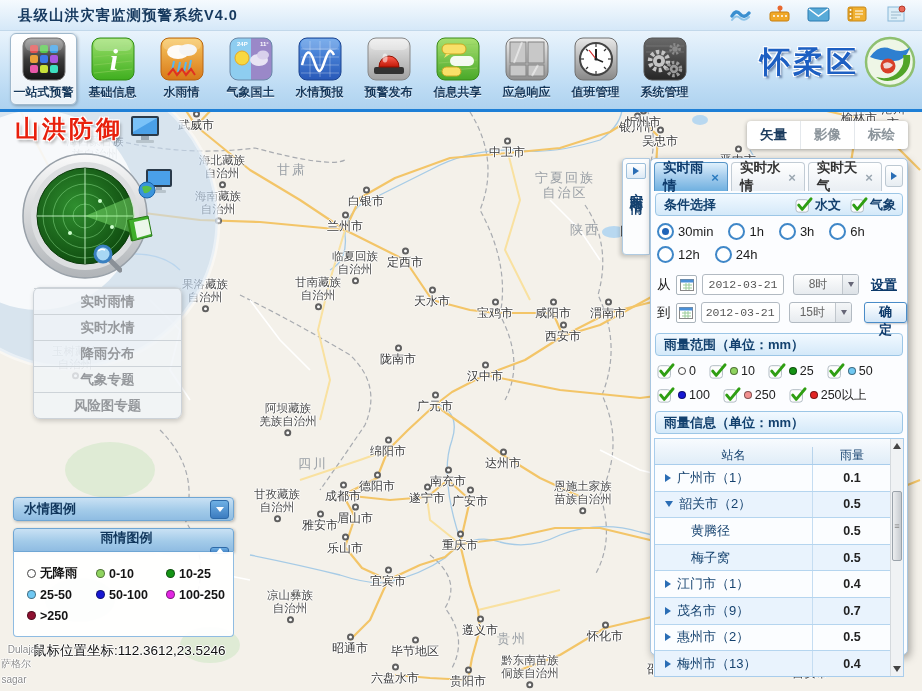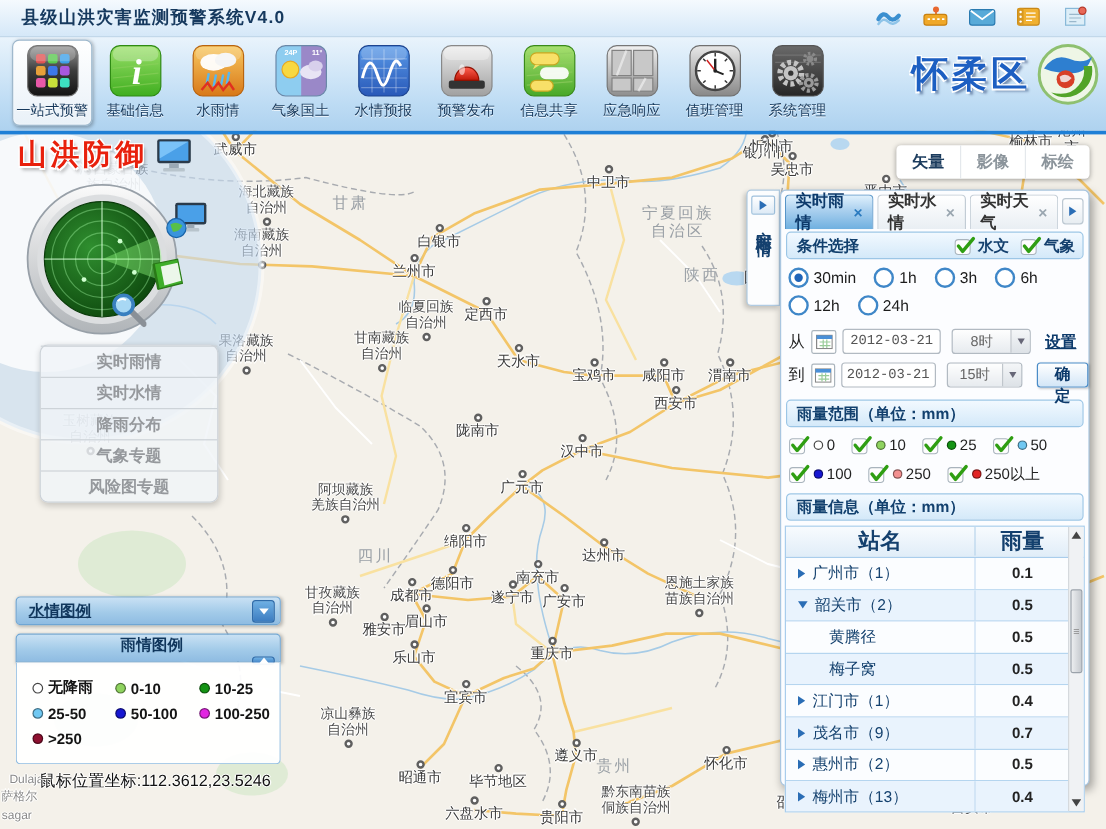--- a/index.html
+++ b/index.html
@@ -28,21 +28,21 @@
   
   #toolbar{position:absolute;left:0;top:30px;width:922px;height:79px;z-index:6;
     background:linear-gradient(#eaf4fc,#bedcf4 70%,#aed2ef);border-bottom:3px solid #1e7fd6;}
   #toolbar-items{position:absolute;left:10px;top:3px;display:flex;gap:2px;}
   .tb-btn{width:67px;height:72px;display:flex;flex-direction:column;align-items:center;
     padding-top:3px;box-sizing:border-box;border:1px solid transparent;border-radius:6px;cursor:pointer;}
   .tb-btn.active{background:linear-gradient(#ffffff,#e9f1f8);border-color:#9fb8cc;
     box-shadow:1px 1px 3px rgba(0,0,0,.25), inset 0 0 2px #fff;}
   .tb-icon{width:44px;height:44px;}
   .tb-icon svg{display:block;}
-  .tb-label{font-size:12px;font-weight:normal;color:#17395c;margin-top:3px;white-space:nowrap;
+  .tb-label{font-size:12px;font-weight:bold;color:#17395c;margin-top:3px;white-space:nowrap;
     text-shadow:0 1px 0 rgba(255,255,255,.85);}
   #region-logo{position:absolute;right:6px;top:6px;display:flex;align-items:center;gap:5px;z-index:7;}
   #region-name{font-size:30px;font-weight:900;color:#1d5fc2;letter-spacing:3px;
     text-shadow:-1px -1px 0 #fff,1px -1px 0 #fff,-1px 1px 0 #fff,2px 2px 2px rgba(15,40,90,.45);}
   
   #swoosh{position:absolute;left:0;top:100px;z-index:2;pointer-events:none;}
   #brand-text{position:absolute;left:15px;top:113px;z-index:4;font-size:24px;font-weight:bold;
     color:#e8200c;letter-spacing:3px;
     text-shadow:-1px -1px 0 #fff,1px -1px 0 #fff,-1px 1px 0 #fff,1px 1px 0 #fff,2px 3px 3px rgba(0,0,0,.3);}
   #radar{position:absolute;left:20px;top:151px;z-index:3;}
@@ -54,21 +54,21 @@
   #topics-head{height:27px;display:flex;align-items:center;justify-content:center;gap:4px;}
   #topics-title{font-size:13.5px;font-weight:bold;color:#1a66bc;}
   #topics-sub{font-size:11px;color:#9aa0a6;}
   .topic-item{height:25px;line-height:25px;text-align:center;border-top:1px solid #cdd3d8;
     font-size:13.5px;font-weight:bold;color:#95989c;cursor:pointer;}
   
   .lg-head{position:absolute;left:13px;width:221px;height:24px;box-sizing:border-box;z-index:4;
     background:linear-gradient(#c9e1f4,#a3cbe9 55%,#8fbce2);border:1px solid #6fa6d4;border-radius:4px;
     display:flex;align-items:center;padding:0 4px 0 10px;font-size:13px;font-weight:bold;color:#10365c;
     box-shadow:1px 1px 3px rgba(0,0,0,.25);}
-  #water-legend{top:497px;text-decoration:underline;}
+  #water-legend{top:497px;}
   #rain-legend-head{top:528px;border-radius:4px 4px 0 0;flex-direction:column;}
   .lg-btn{margin-left:auto;width:17px;height:17px;border:1px solid #2e6aa8;border-radius:3px;
     background:linear-gradient(#6fb0e4,#3c7cc0);display:flex;align-items:center;justify-content:center;cursor:pointer;}
   .tri-dn{width:0;height:0;border-left:4px solid transparent;border-right:4px solid transparent;border-top:5px solid #fff;}
   .tri-up{width:0;height:0;border-left:4px solid transparent;border-right:4px solid transparent;border-bottom:5px solid #fff;}
   #rain-legend-body{position:absolute;left:13px;top:552px;width:221px;height:85px;box-sizing:border-box;z-index:4;
     background:rgba(255,255,255,.94);border:1px solid #8fbce2;border-top:none;border-radius:0 0 4px 4px;
     padding:11px 0 0 13px;display:grid;grid-template-columns:69px 70px 70px;grid-auto-rows:21px;}
   .lg-item{display:flex;align-items:center;gap:4px;font-size:12.5px;font-weight:600;color:#141414;}
   .cdot{width:9px;height:9px;border-radius:50%;border:1px solid rgba(0,0,0,.45);box-sizing:border-box;flex:none;}
@@ -134,22 +134,22 @@
   .link-action{font-size:13px;font-weight:bold;color:#0d3a6b;text-decoration:underline;margin-left:7px;cursor:pointer;}
   #confirm-btn{margin-left:7px;height:21px;padding:0 8px;border:1px solid #4a8cc8;border-radius:3px;
     background:linear-gradient(#ffffff,#d3e6f7);font-size:13px;font-weight:bold;color:#0d3a6b;
     box-shadow:1px 1px 2px rgba(0,0,0,.2);cursor:pointer;}
   #range-items{display:flex;flex-wrap:wrap;padding:5px 0 0 6px;}
   .rng-item{display:flex;align-items:center;gap:3px;margin:0 13px 4px 0;cursor:pointer;height:20px;}
   .rng-label{font-size:12.5px;color:#222;}
   
   #rain-table{position:relative;margin:4px 3px 0 3px;height:239px;border:1px solid #a9cdec;
     background:#fbfdff;box-sizing:border-box;overflow:hidden;}
-  #rt-head{height:25px;display:flex;align-items:flex-start;background:linear-gradient(#f8fbfe,#e0edf8);
-    border-bottom:1px solid #a9cdec;font-size:18px;font-weight:bold;color:#14406e;padding-right:12px;}
+  #rt-head{height:25px;display:flex;align-items:flex-end;background:linear-gradient(#f8fbfe,#e0edf8);
+    border-bottom:1px solid #a9cdec;font-size:12px;font-weight:normal;color:#14406e;padding-right:12px;}
   #rt-head .h1{flex:1;text-align:center;}
   #rt-head .h2{width:78px;text-align:center;border-left:1px solid #b8d4ec;}
   #rain-rows{position:absolute;left:0;top:26px;right:12px;bottom:0;}
   .trow{height:26.6px;display:flex;align-items:center;border-bottom:1px solid #b5d5ef;
     background:#fbfdff;cursor:pointer;box-sizing:border-box;}
   .trow.odd{background:#e9f3fd;}
   .arr{width:0;height:0;margin:0 6px 0 10px;flex:none;}
   .arr.right{border-left:6px solid #2a6db5;border-top:4.5px solid transparent;border-bottom:4.5px solid transparent;}
   .arr.down{border-top:6px solid #2a6db5;border-left:4.5px solid transparent;border-right:4.5px solid transparent;}
   .arr.none{visibility:hidden;width:6px;}

